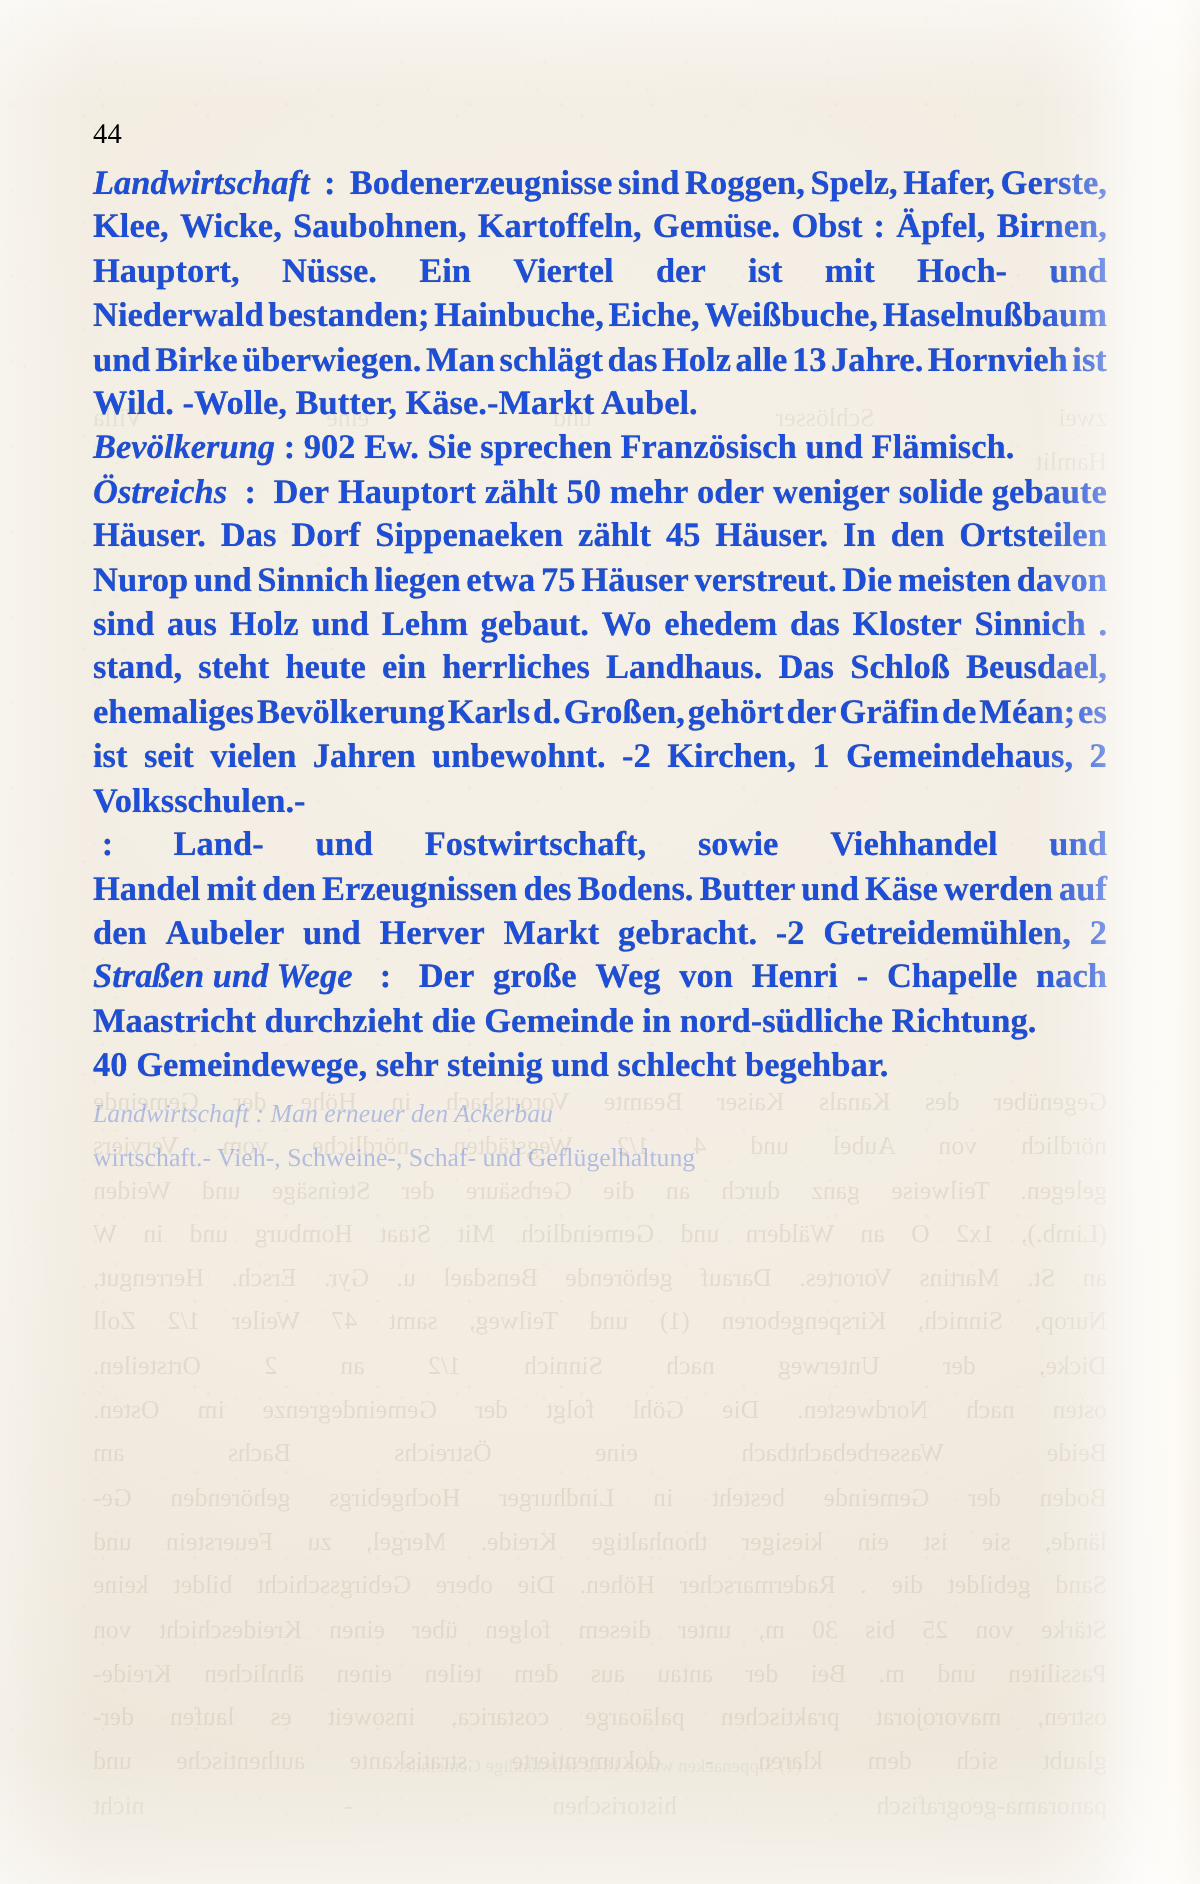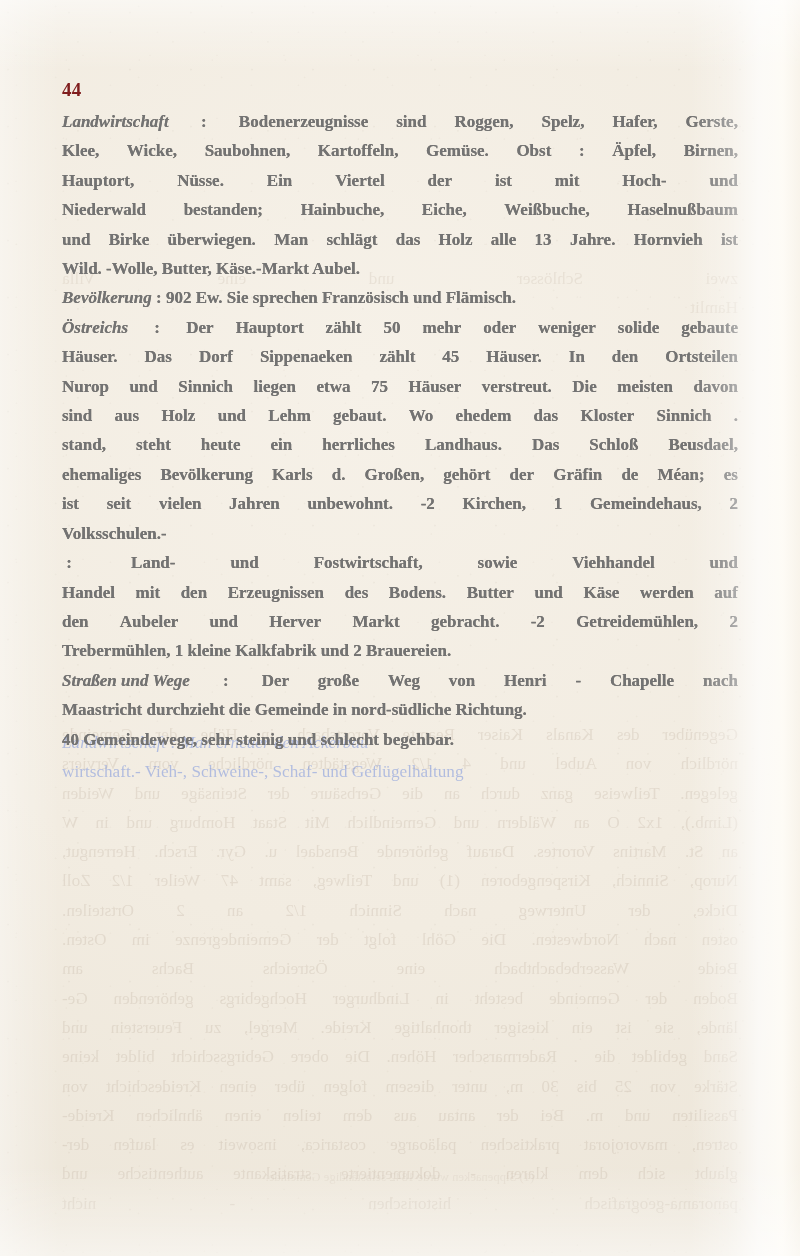--- a/index.html
+++ b/index.html
@@ -144,29 +144,29 @@
 
   
   .text-block {
     position: absolute;
     left: 62px;
     top: 78px;
     width: 676px;
   }
   .folio {
     font-size: 19px;
-    font-weight: 700;
-    color: #7f1d1d;
+    font-weight: 400;
+    color: #000000;
     letter-spacing: 0.2px;
     line-height: 24px;
     margin-bottom: 5px;
   }
   .para {
-    color: #737373;
-    font-size: 17px;
+    color: #1d4ed8;
+    font-size: 23px;
     line-height: 29.4px;
     text-align: justify;
     text-shadow: 0 0 0.45px rgba(20,17,13,0.55);
   }
   .para .run-in {
     font-style: italic;
     font-weight: 700;
   }
   
   .line {
@@ -249,21 +249,20 @@
         <div class="line just"><span class="w">sind</span><span class="w">aus</span><span class="w">Holz</span><span class="w">und</span><span class="w">Lehm</span><span class="w">gebaut.</span><span class="w">Wo</span><span class="w">ehedem</span><span class="w">das</span><span class="w">Kloster</span><span class="w">Sinnich</span><span class="w">.</span></div>
         <div class="line just"><span class="w">stand,</span><span class="w">steht</span><span class="w">heute</span><span class="w">ein</span><span class="w">herrliches</span><span class="w">Landhaus.</span><span class="w">Das</span><span class="w">Schloß</span><span class="w">Beusdael,</span></div>
         <div class="line just"><span class="w">ehemaliges</span><span class="w">Bevölkerung</span><span class="w">Karls</span><span class="w">d.</span><span class="w">Großen,</span><span class="w">gehört</span><span class="w">der</span><span class="w">Gräfin</span><span class="w">de</span><span class="w">Méan;</span><span class="w">es</span></div>
         <div class="line just"><span class="w">ist</span><span class="w">seit</span><span class="w">vielen</span><span class="w">Jahren</span><span class="w">unbewohnt.</span><span class="w">-2</span><span class="w">Kirchen,</span><span class="w">1</span><span class="w">Gemeindehaus,</span><span class="w">2</span></div>
         <div class="line last"><span class="w">Volksschulen.-</span></div>
       </div>
     <div class="para" id="para-handel">
         <div class="line just"><span class="w"> : </span><span class="w">Land-</span><span class="w">und</span><span class="w">Fostwirtschaft,</span><span class="w">sowie</span><span class="w">Viehhandel</span><span class="w">und</span></div>
         <div class="line just"><span class="w">Handel</span><span class="w">mit</span><span class="w">den</span><span class="w">Erzeugnissen</span><span class="w">des</span><span class="w">Bodens.</span><span class="w">Butter</span><span class="w">und</span><span class="w">Käse</span><span class="w">werden</span><span class="w">auf</span></div>
         <div class="line just"><span class="w">den</span><span class="w">Aubeler</span><span class="w">und</span><span class="w">Herver</span><span class="w">Markt</span><span class="w">gebracht.</span><span class="w">-2</span><span class="w">Getreidemühlen,</span><span class="w">2</span></div>
-        <div class="line last"><span class="w">Trebermühlen, 1 kleine Kalkfabrik und 2 Brauereien.</span></div>
       </div>
     <div class="para" id="para-strassen">
         <div class="line just"><span class="w run-in">Straßen und Wege</span><span class="w"> : </span><span class="w">Der</span><span class="w">große</span><span class="w">Weg</span><span class="w">von</span><span class="w">Henri</span><span class="w">-</span><span class="w">Chapelle</span><span class="w">nach</span></div>
         <div class="line last"><span class="w">Maastricht durchzieht die Gemeinde in nord-südliche Richtung.</span></div>
         <div class="line last"><span class="w">40 Gemeindewege, sehr steinig und schlecht begehbar.</span></div>
       </div>
 
   </div>
 
   <div class="paper-edge-left"></div>

